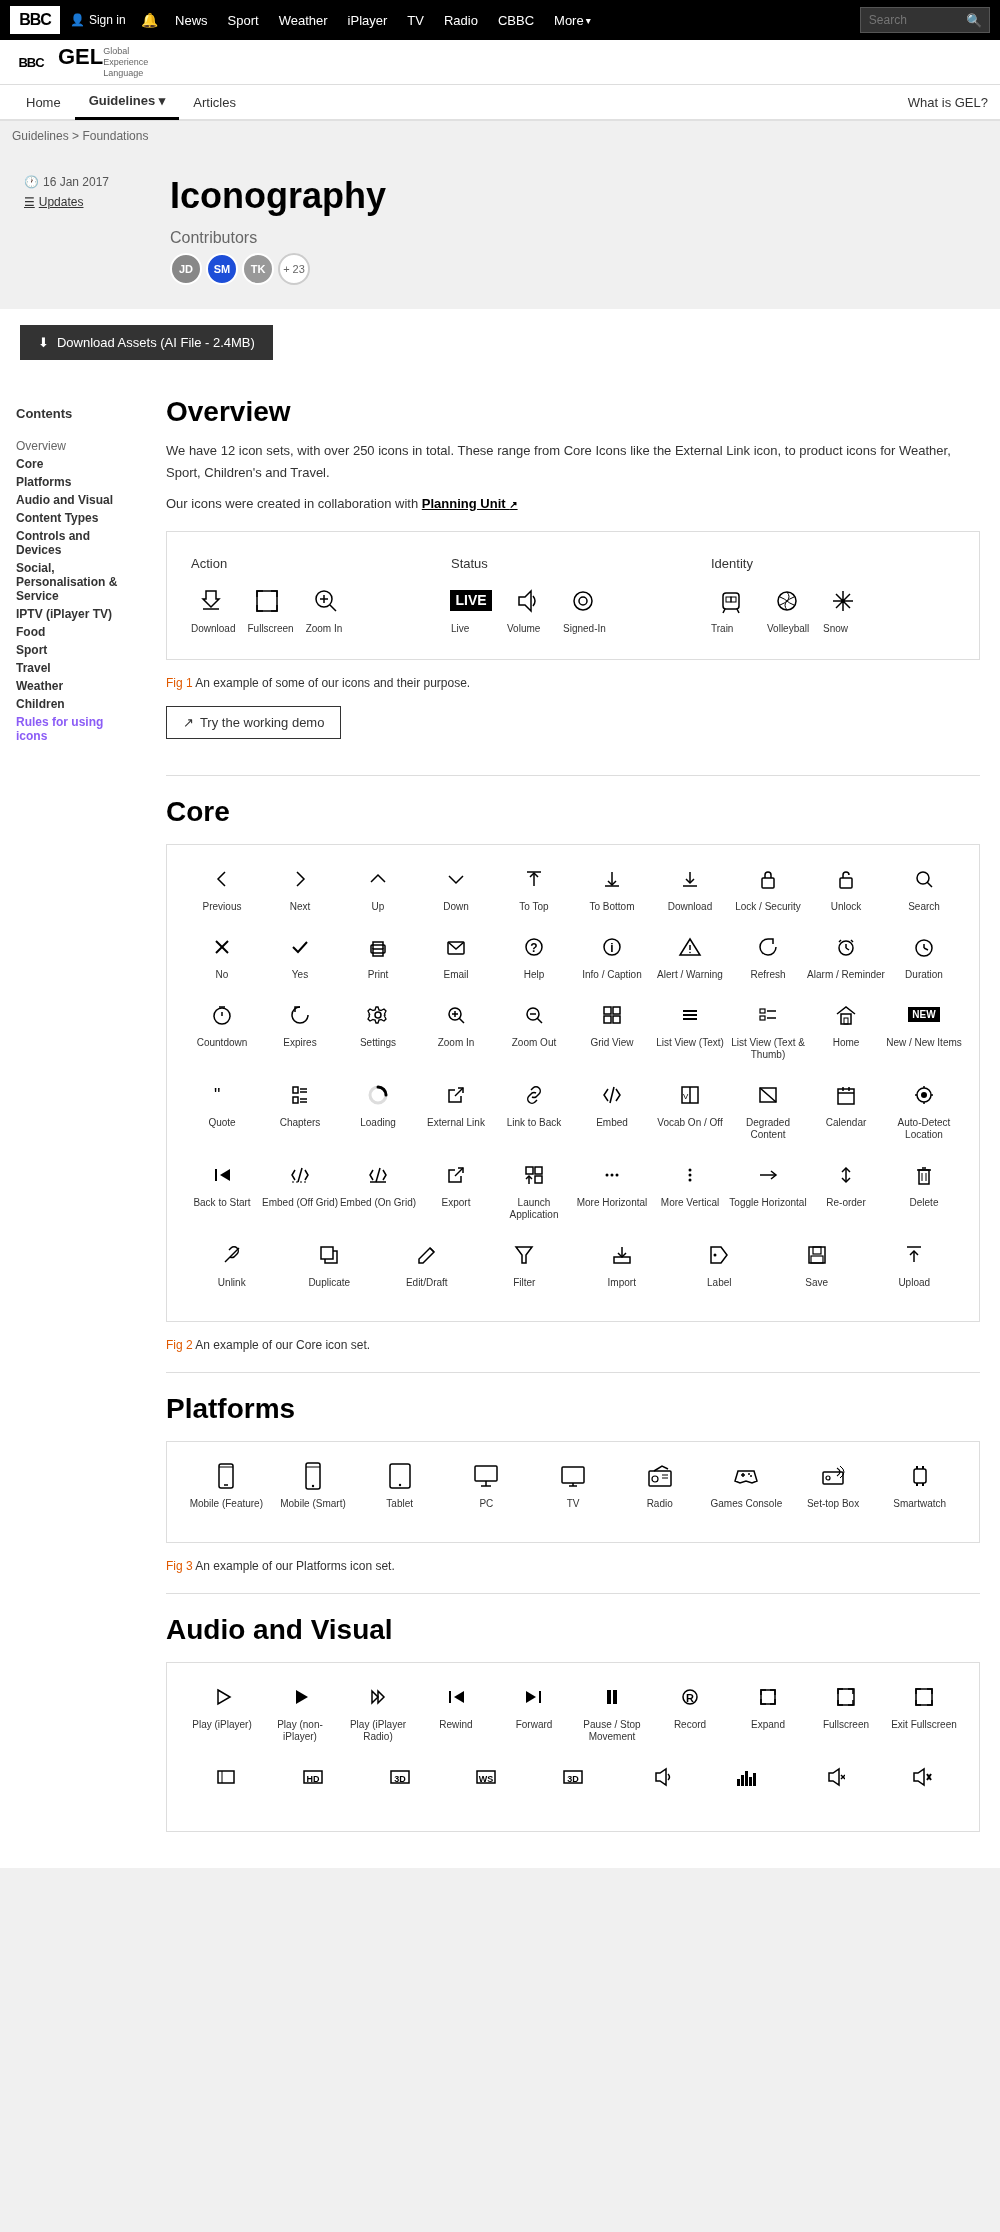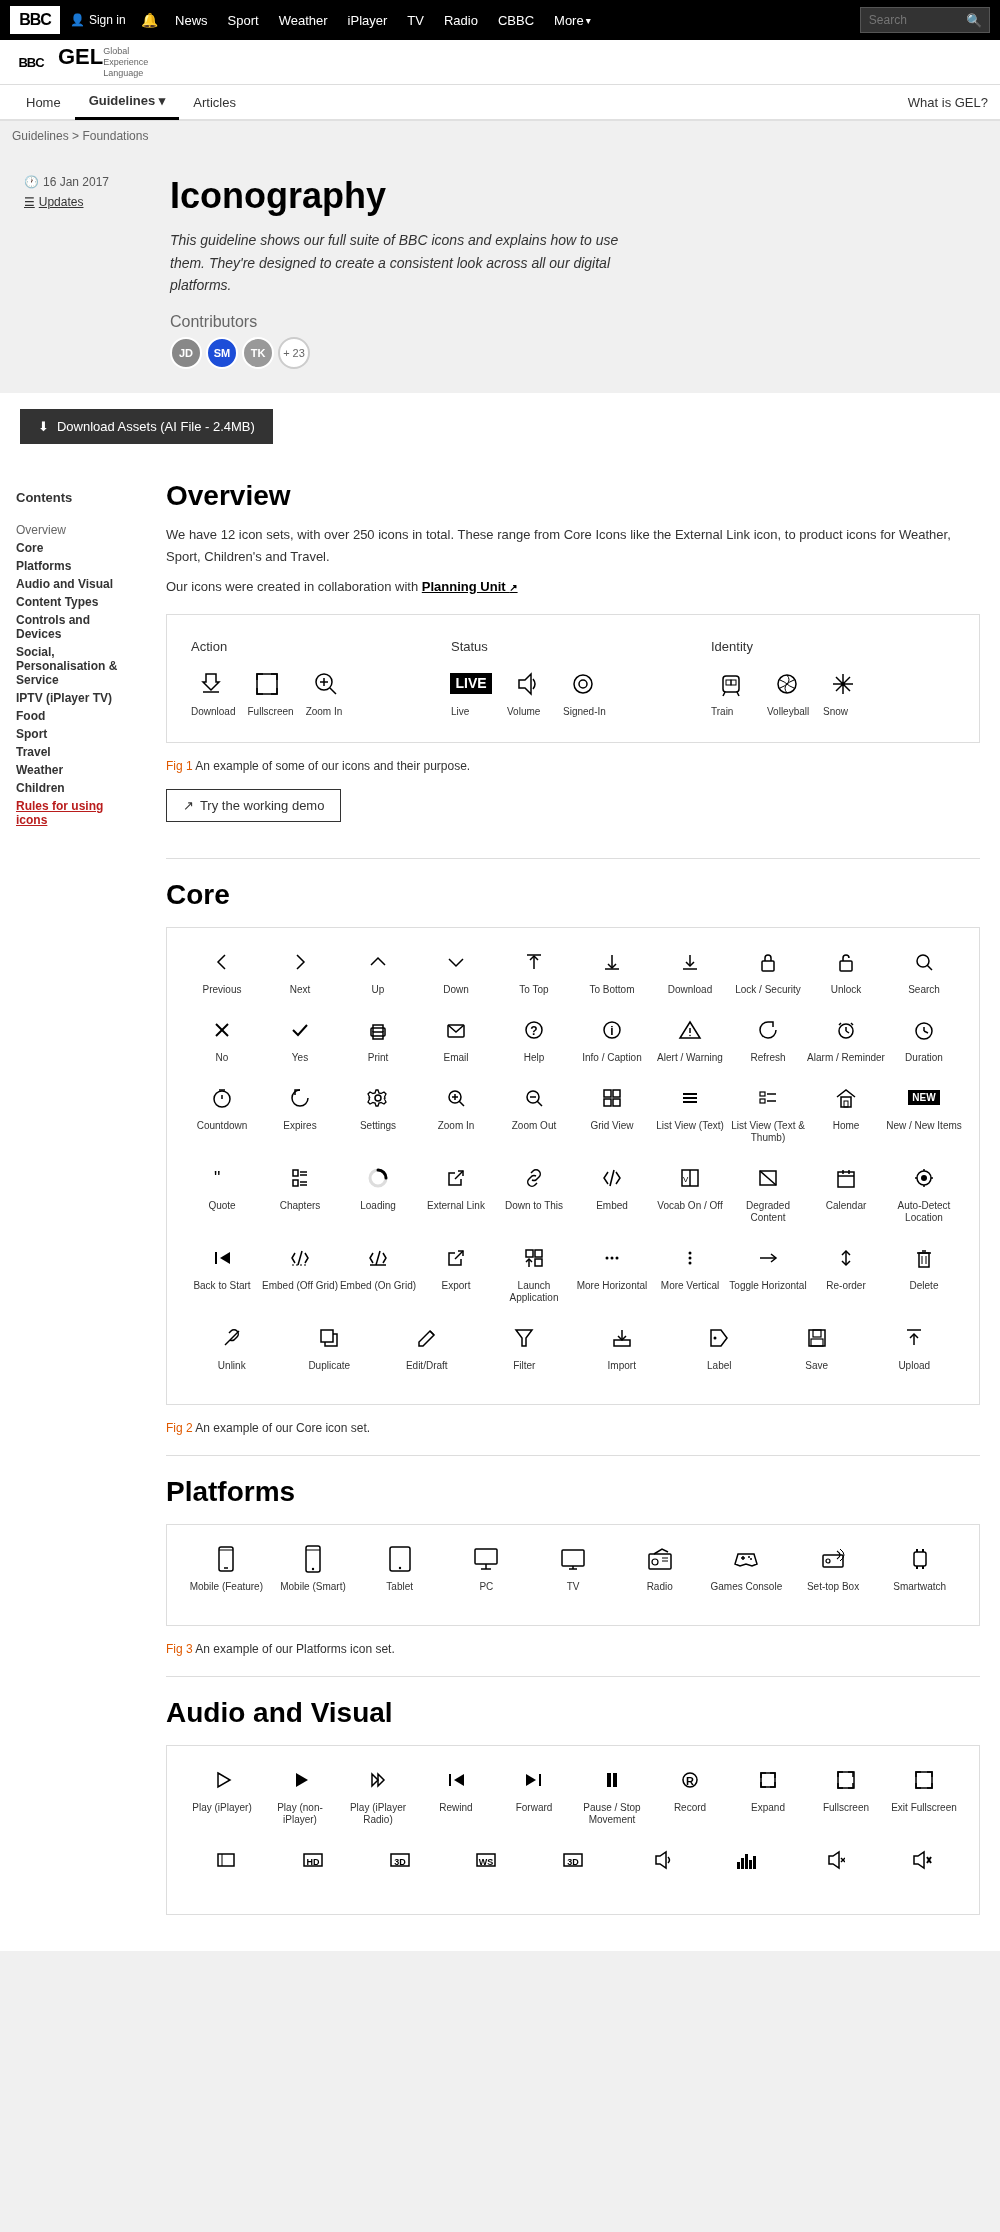--- a/index.html
+++ b/index.html
@@ -38,21 +38,21 @@
     .meta-updates { font-size: 12px; color: #333; text-decoration: underline; cursor: pointer; display: flex; align-items: center; gap: 4px; }
     .page-title { font-size: 36px; font-weight: 700; color: #000; margin-bottom: 12px; }
     .page-description { font-size: 14px; color: #333; line-height: 1.6; max-width: 480px; margin-bottom: 16px; font-style: italic; }
     .contributors-label { font-size: 16px; color: #666; margin-bottom: 6px; }
     .contributors-avatars { display: flex; align-items: center; gap: 4px; }
     .avatar { width: 32px; height: 32px; border-radius: 50%; background: #aaa; border: 2px solid #fff; overflow: hidden; display: flex; align-items: center; justify-content: center; font-size: 11px; color: #fff; font-weight: 600; }
     .avatar-count { width: 32px; height: 32px; border-radius: 50%; background: #fff; border: 2px solid #ccc; display: flex; align-items: center; justify-content: center; font-size: 11px; color: #666; }
     .contents-title { font-weight: 700; margin-bottom: 16px; color: #333; }
     .contents-item { display: block; color: #666; text-decoration: none; padding: 2px 0; font-size: 12px; cursor: pointer; }
     .contents-item.bold { font-weight: 700; color: #333; }
-    .contents-item.orange { color: #b91c1c; font-weight: 700; text-decoration: underline; }
+    .contents-item.orange { color: #8b5cf6; font-weight: 700; }
 
     
     .download-btn { background: #333; color: #fff; padding: 10px 18px; border: none; font-size: 13px; cursor: pointer; display: inline-flex; align-items: center; gap: 8px; margin-bottom: 20px; }
 
     
     .section-heading { font-size: 28px; font-weight: 700; margin-bottom: 12px; color: #000; }
 
     
     .overview-text { font-size: 13px; line-height: 1.7; margin-bottom: 8px; color: #333; }
     .overview-text a, .overview-text strong { font-weight: 700; }
@@ -168,23 +168,20 @@
         <span>🕐</span>
         <span>16 Jan 2017</span>
       </div>
       <div class="meta-updates">
         <span>☰</span>
         <span>Updates</span>
       </div>
     </div>
     <div style="flex:1;">
       <h1 class="page-title">Iconography</h1>
-      <p class="page-description">
-        This guideline shows our full suite of BBC icons and explains how to use them. They're designed to create a consistent look across all our digital platforms.
-      </p>
       <div>
         <div class="contributors-label">Contributors</div>
         <div class="contributors-avatars">
           <div class="avatar" style="background:#888;">JD</div>
           <div class="avatar" style="background:#1d4ed8;">SM</div>
           <div class="avatar" style="background:#999;">TK</div>
           <div class="avatar-count">+ 23</div>
         </div>
       </div>
     </div>
@@ -693,21 +690,21 @@
                 </div>
               <span class="core-icon-lbl">External Link</span>
             </div>
             <div class="core-icon-item">
               <div class="core-icon-sym">
                   <svg width="24" height="24" viewBox="0 0 24 24">
                     <path d="M10 14 A4 4 0 0 0 14 14 L17 11 A4 4 0 0 0 11 5 L9 7" fill="none" stroke="#000" stroke-width="1.5"></path>
                     <path d="M14 10 A4 4 0 0 0 10 10 L7 13 A4 4 0 0 0 13 19 L15 17" fill="none" stroke="#000" stroke-width="1.5"></path>
                   </svg>
                 </div>
-              <span class="core-icon-lbl">Down to This</span>
+              <span class="core-icon-lbl">Link to Back</span>
             </div>
             <div class="core-icon-item">
               <div class="core-icon-sym">
                   <svg width="24" height="24" viewBox="0 0 24 24">
                     <polyline points="8,6 4,12 8,18" fill="none" stroke="#000" stroke-width="1.5"></polyline>
                     <polyline points="16,6 20,12 16,18" fill="none" stroke="#000" stroke-width="1.5"></polyline>
                     <line x1="14" y1="4" x2="10" y2="20" stroke="#000" stroke-width="1.5"></line>
                   </svg>
                 </div>
               <span class="core-icon-lbl">Embed</span>

